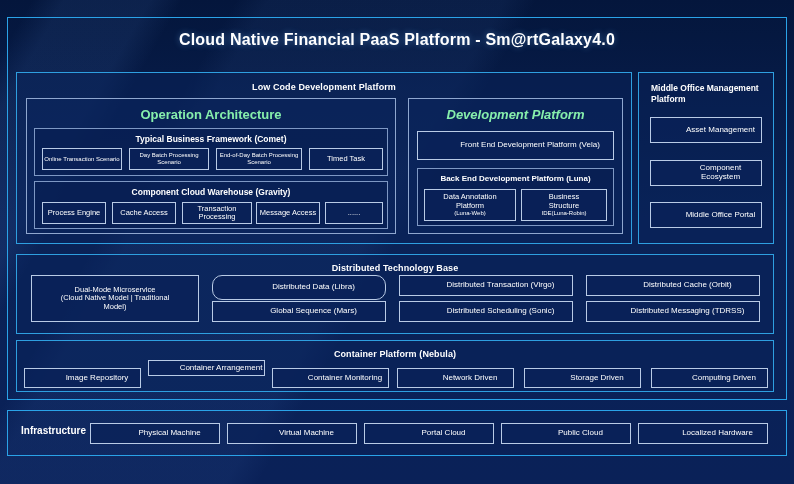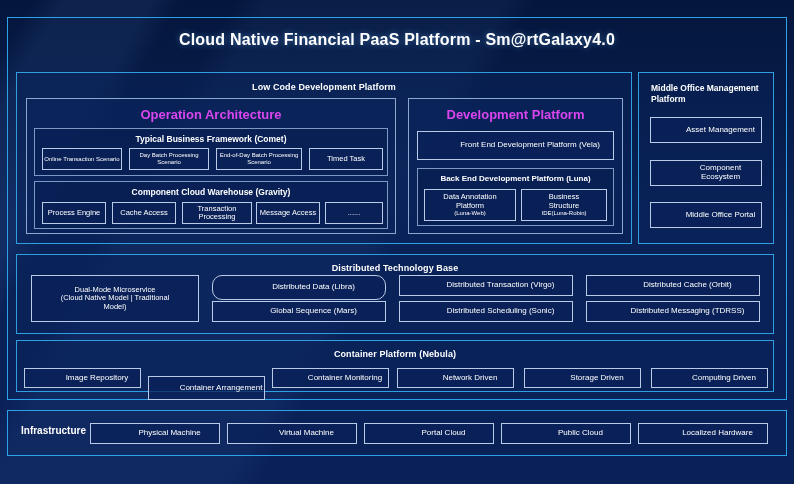--- a/index.html
+++ b/index.html
@@ -103,21 +103,21 @@
     font-weight: bold;
     color: #ffffff;
     letter-spacing: 0.1px;
   }
   .big-head {
     position: absolute;
     width: 100%;
     text-align: center;
     font-weight: bold;
     font-size: 13px;
-    color: #d946ef;
+    color: #86efac;
   }
   .mid-head {
     position: absolute;
     width: 100%;
     text-align: center;
     font-weight: bold;
     font-size: 8.5px;
     color: #ffffff;
   }
   .tiny-label {
@@ -179,21 +179,21 @@
   <div class="innerpanel" style="left:34px; top:181px; width:354px; height:48px;">
     <div class="mid-head" style="top:5px;">Component Cloud Warehouse (Gravity)</div>
   </div>
   <div class="chip chip-75" style="left:42px; top:202px; width:64px; height:22px;">Process Engine</div>
   <div class="chip chip-75" style="left:112px; top:202px; width:64px; height:22px;">Cache Access</div>
   <div class="chip chip-75" style="left:182px; top:202px; width:70px; height:22px;">Transaction Processing</div>
   <div class="chip chip-75" style="left:256px; top:202px; width:64px; height:22px;">Message Access</div>
   <div class="chip chip-75" style="left:325px; top:202px; width:58px; height:22px;">......</div>
 
   <div class="subpanel" style="left:408px; top:98px; width:215px; height:136px;">
-    <div class="big-head" style="top:8px;">Development Platform</div>
+    <div class="big-head" style="top:8px;font-style:italic;">Development Platform</div>
   </div>
   <div class="chip chip-8" style="left:417px; top:131px; width:197px; height:29px;">Front End Development Platform (Vela)</div>
 
   <div class="innerpanel" style="left:417px; top:168px; width:197px; height:58px;">
     <div class="mid-head" style="top:5px; font-size:8px;">Back End Development Platform (Luna)</div>
   </div>
   <div class="chip" style="left:424px; top:189px; width:92px; height:32px; flex-direction:column;">
     <span class="chip-75">Data Annotation</span>
     <span class="chip-75">Platform</span>
     <span class="tiny-label">(Luna-Web)</span>
@@ -223,21 +223,21 @@
   <div class="chip chip-8" style="left:399px; top:275px; width:174px; height:21px;">Distributed Transaction (Virgo)</div>
   <div class="chip chip-8" style="left:586px; top:275px; width:174px; height:21px;">Distributed Cache (Orbit)</div>
   <div class="chip chip-8" style="left:212px; top:301px; width:174px; height:21px;">Global Sequence (Mars)</div>
   <div class="chip chip-8" style="left:399px; top:301px; width:174px; height:21px;">Distributed Scheduling (Sonic)</div>
   <div class="chip chip-8" style="left:586px; top:301px; width:174px; height:21px;">Distributed Messaging (TDRSS)</div>
 
   <div class="panel" style="left:16px; top:340px; width:758px; height:52px;">
     <div class="sec-head" style="top:8px;">Container Platform (Nebula)</div>
   </div>
   <div class="chip chip-8" style="left:24px; top:368px; width:117px; height:20px;">Image Repository</div>
-  <div class="chip chip-8" style="left:148px; top:376px; width:117px; height:24px;">Container Arrangement</div>
+  <div class="chip chip-8" style="left:148px; top:360px; width:117px; height:16px;">Container Arrangement</div>
   <div class="chip chip-8" style="left:397px; top:368px; width:117px; height:20px;">Network Driven</div>
   <div class="chip chip-8" style="left:272px; top:368px; width:117px; height:20px;">Container Monitoring</div>
   <div class="chip chip-8" style="left:524px; top:368px; width:117px; height:20px;">Storage Driven</div>
   <div class="chip chip-8" style="left:651px; top:368px; width:117px; height:20px;">Computing Driven</div>
 
   <div class="frame-outer" style="left:7px; top:410px; width:780px; height:46px;">
     <div id="infra-label">Infrastructure</div>
   </div>
   <div class="chip chip-8" style="left:227px; top:423px; width:130px; height:21px;">Virtual Machine</div>
   <div class="chip chip-8" style="left:90px; top:423px; width:130px; height:21px;">Physical Machine</div>

